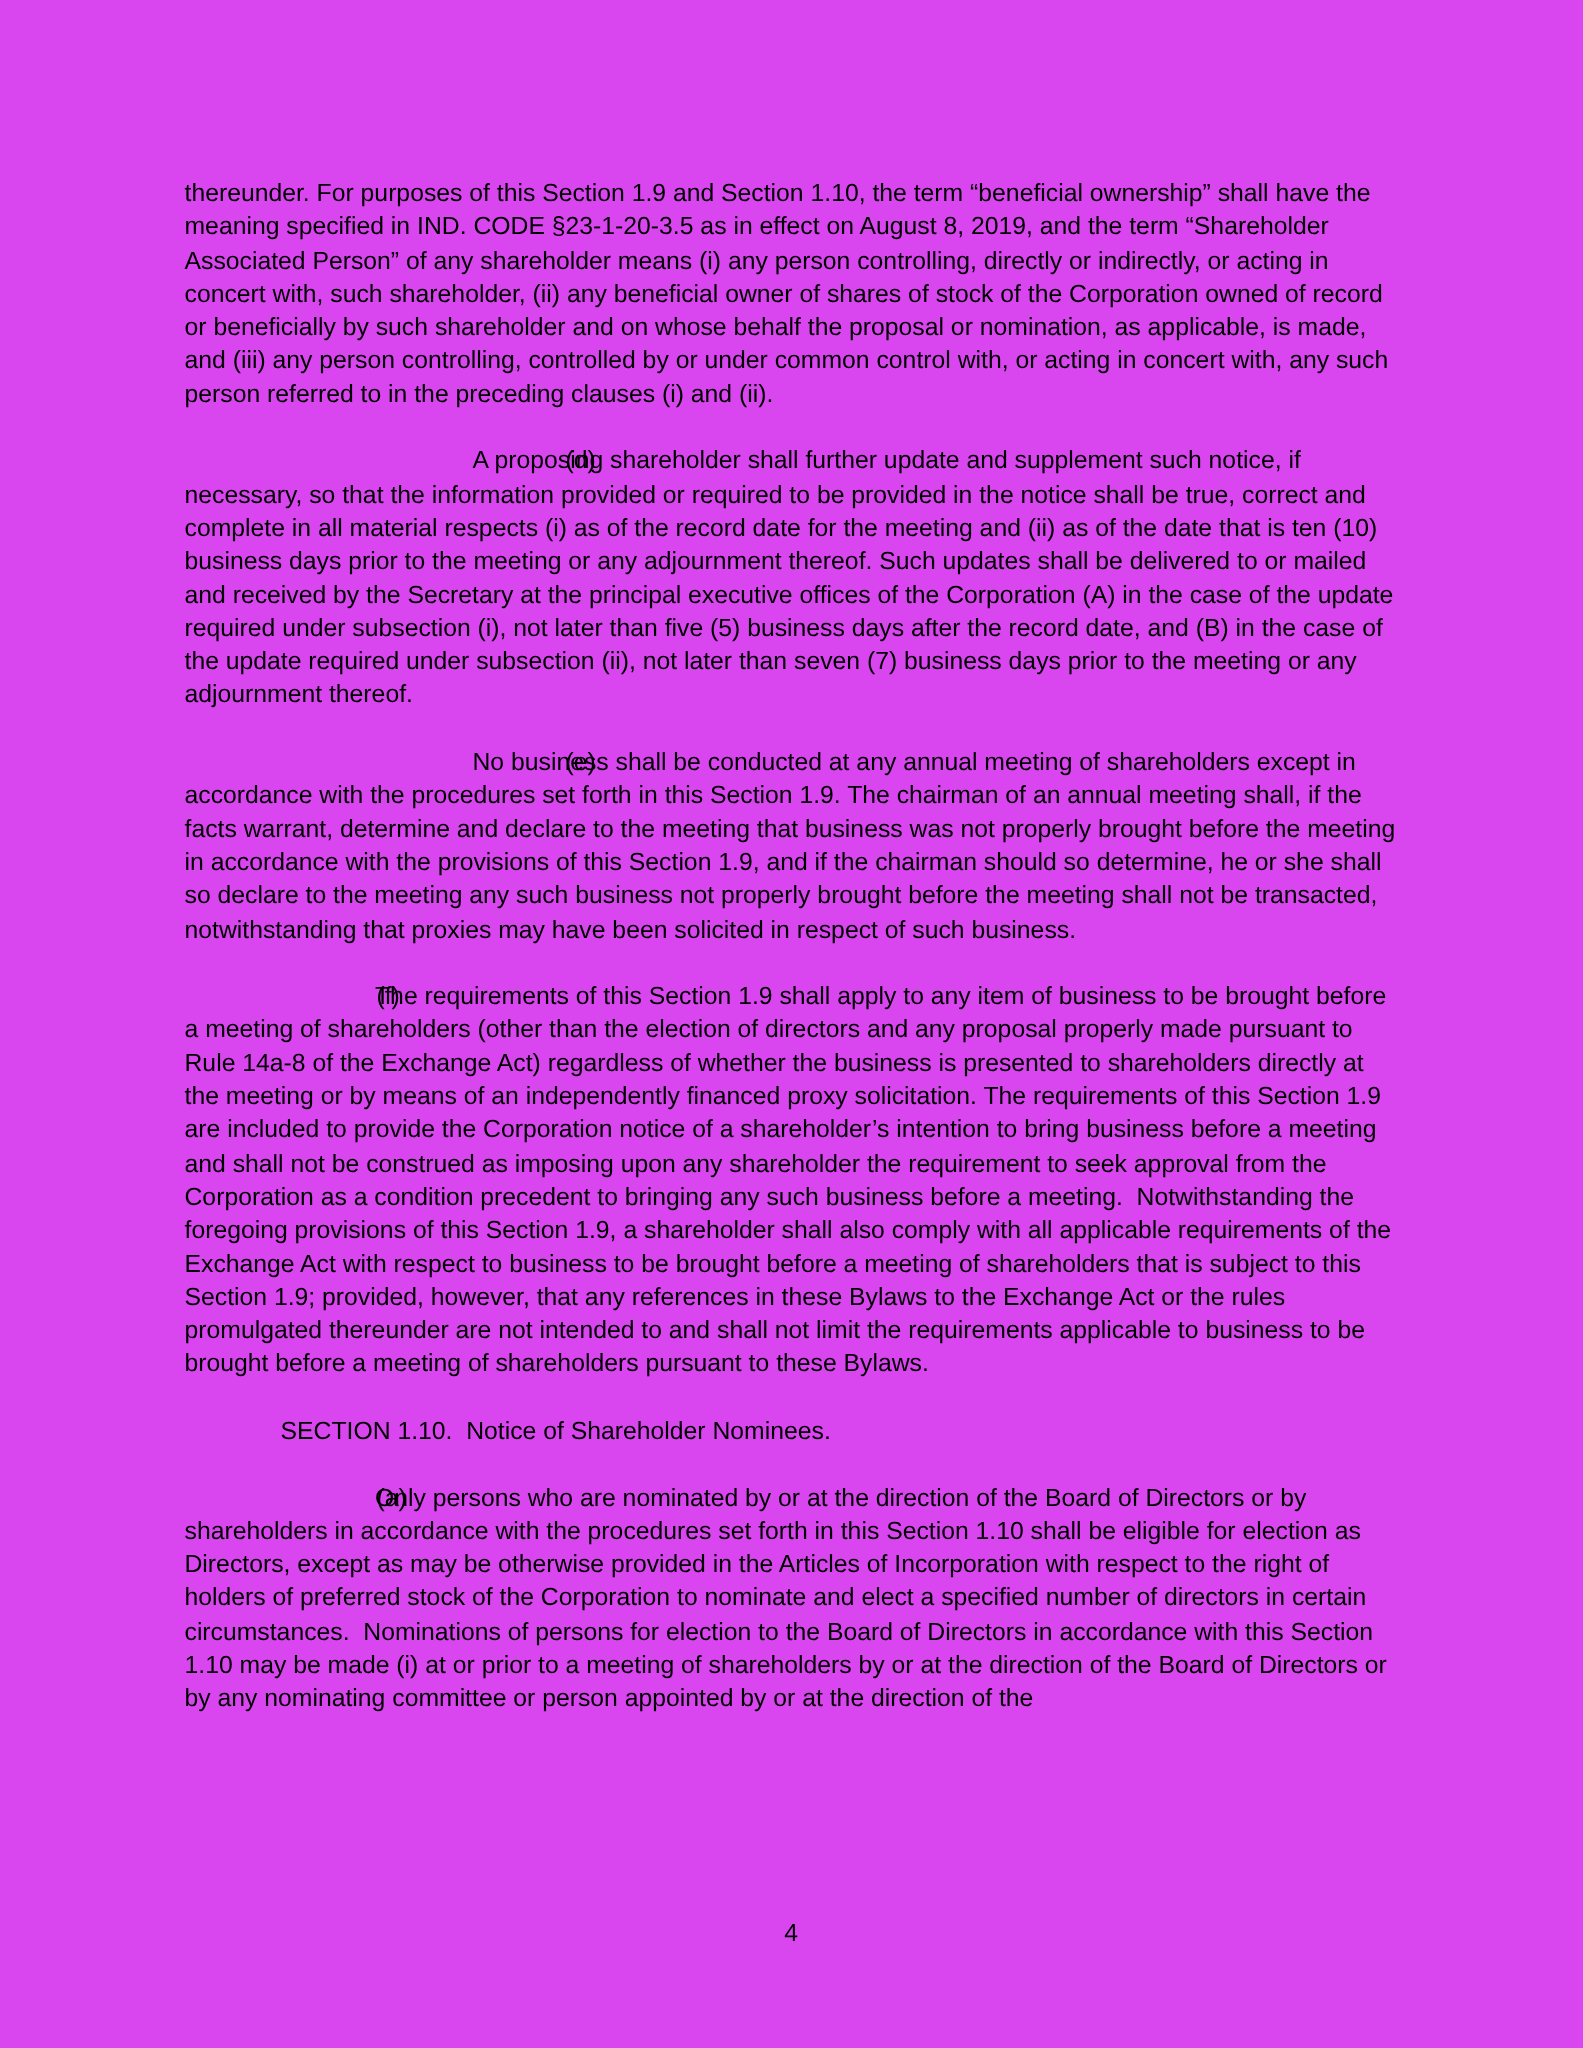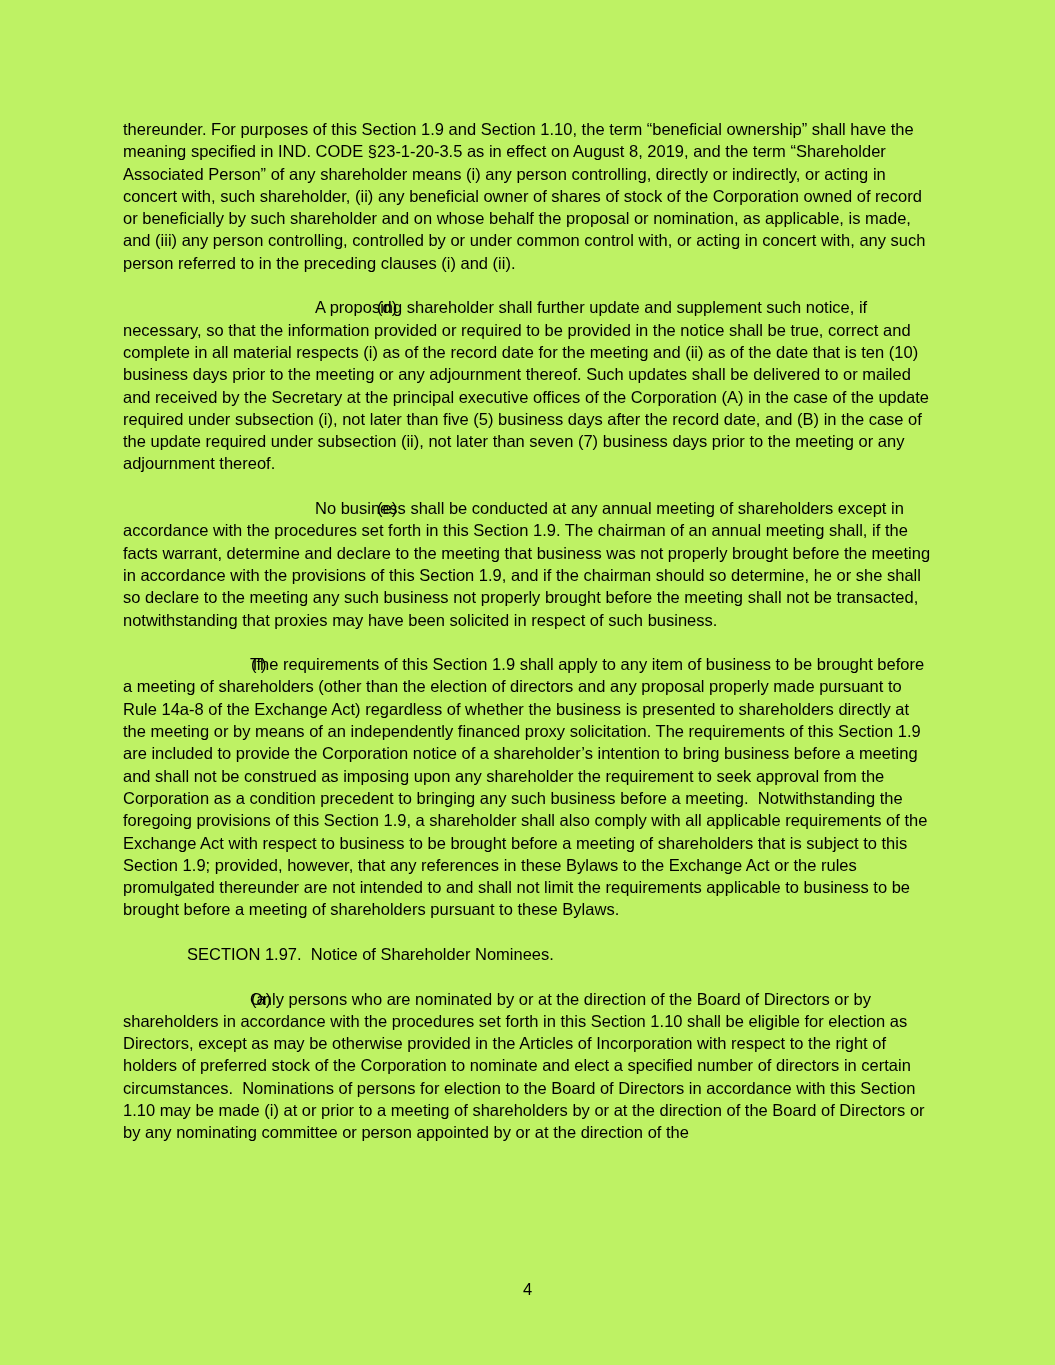--- a/index.html
+++ b/index.html
@@ -4,21 +4,21 @@
 <style>
   html, body {
     margin: 0;
     padding: 0;
     background: #ffffff;
   }
   .page {
     position: relative;
     width: 1055px;
     height: 1365px;
-    background: #bef264;
+    background: #d946ef;
     box-sizing: border-box;
     padding: 118px 120px 0 123px;
     font-family: "Liberation Sans", sans-serif;
     font-size: 16.5px;
     line-height: 22.3px;
     color: #000000;
     overflow: hidden;
   }
   .page p {
     margin: 0 0 22.3px 0;
@@ -45,16 +45,16 @@
   }
 </style>
 </head>
 <body>
 
 <div class="page">
   <p class="p-flush"><span>thereunder. For purposes of this Section 1.9 and Section 1.10, the term “beneficial ownership” shall have the meaning specified in IND. CODE §23-1-20-3.5 as in effect on August 8, 2019, and the term “Shareholder Associated Person” of any shareholder means (i) any person controlling, directly or indirectly, or acting in concert with, such shareholder, (ii) any beneficial owner of shares of stock of the Corporation owned of record or beneficially by such shareholder and on whose behalf the proposal or nomination, as applicable, is made, and (iii) any person controlling, controlled by or under common control with, or acting in concert with, any such person referred to in the preceding clauses (i) and (ii).</span></p>
   <p class="p-indent-lg"><span class="label label-lg">(d)</span><span>A proposing shareholder shall further update and supplement such notice, if necessary, so that the information provided or required to be provided in the notice shall be true, correct and complete in all material respects (i) as of the record date for the meeting and (ii) as of the date that is ten (10) business days prior to the meeting or any adjournment thereof. Such updates shall be delivered to or mailed and received by the Secretary at the principal executive offices of the Corporation (A) in the case of the update required under subsection (i), not later than five (5) business days after the record date, and (B) in the case of the update required under subsection (ii), not later than seven (7) business days prior to the meeting or any adjournment thereof.</span></p>
   <p class="p-indent-lg"><span class="label label-lg">(e)</span><span>No business shall be conducted at any annual meeting of shareholders except in accordance with the procedures set forth in this Section 1.9. The chairman of an annual meeting shall, if the facts warrant, determine and declare to the meeting that business was not properly brought before the meeting in accordance with the provisions of this Section 1.9, and if the chairman should so determine, he or she shall so declare to the meeting any such business not properly brought before the meeting shall not be transacted, notwithstanding that proxies may have been solicited in respect of such business.</span></p>
   <p class="p-indent-sm"><span class="label label-sm">(f)</span><span>The requirements of this Section 1.9 shall apply to any item of business to be brought before a meeting of shareholders (other than the election of directors and any proposal properly made pursuant to Rule 14a-8 of the Exchange Act) regardless of whether the business is presented to shareholders directly at the meeting or by means of an independently financed proxy solicitation. The requirements of this Section 1.9 are included to provide the Corporation notice of a shareholder’s intention to bring business before a meeting and shall not be construed as imposing upon any shareholder the requirement to seek approval from the Corporation as a condition precedent to bringing any such business before a meeting.  Notwithstanding the foregoing provisions of this Section 1.9, a shareholder shall also comply with all applicable requirements of the Exchange Act with respect to business to be brought before a meeting of shareholders that is subject to this Section 1.9; provided, however, that any references in these Bylaws to the Exchange Act or the rules promulgated thereunder are not intended to and shall not limit the requirements applicable to business to be brought before a meeting of shareholders pursuant to these Bylaws.</span></p>
-  <p class="p-indent-sm"><span>SECTION 1.97.  Notice of Shareholder Nominees.</span></p>
+  <p class="p-indent-sm"><span>SECTION 1.10.  Notice of Shareholder Nominees.</span></p>
   <p class="p-indent-sm"><span class="label label-sm">(a)</span><span>Only persons who are nominated by or at the direction of the Board of Directors or by shareholders in accordance with the procedures set forth in this Section 1.10 shall be eligible for election as Directors, except as may be otherwise provided in the Articles of Incorporation with respect to the right of holders of preferred stock of the Corporation to nominate and elect a specified number of directors in certain circumstances.  Nominations of persons for election to the Board of Directors in accordance with this Section 1.10 may be made (i) at or prior to a meeting of shareholders by or at the direction of the Board of Directors or by any nominating committee or person appointed by or at the direction of the</span></p>
   <div class="page-number">4</div>
 </div>
 
 </body></html>

